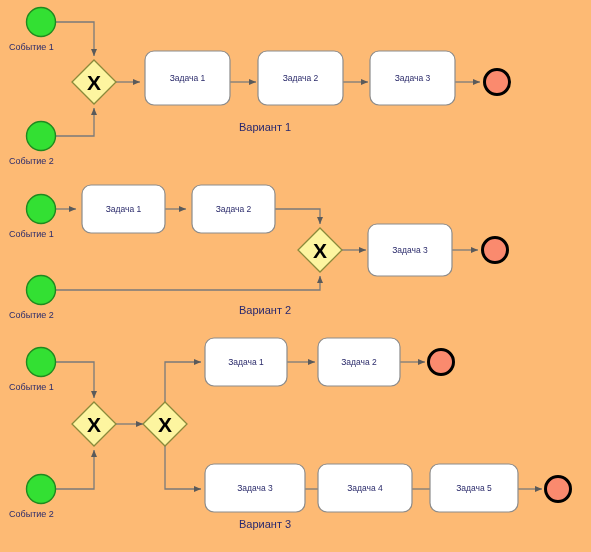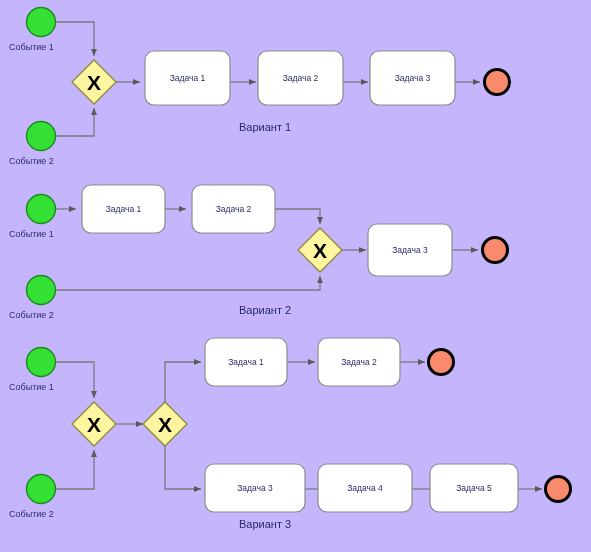--- a/index.html
+++ b/index.html
@@ -7,21 +7,21 @@
     padding: 0;
     background: #ffffff;
   }
   body {
     font-family: "Liberation Sans", sans-serif;
   }
   #canvas {
     position: relative;
     width: 591px;
     height: 552px;
-    background: #c4b5fd;
+    background: #fdba74;
     overflow: hidden;
   }
   #canvas svg {
     position: absolute;
     left: 0;
     top: 0;
   }
   .diagram-svg text {
     font-family: "Liberation Sans", sans-serif;
   }

